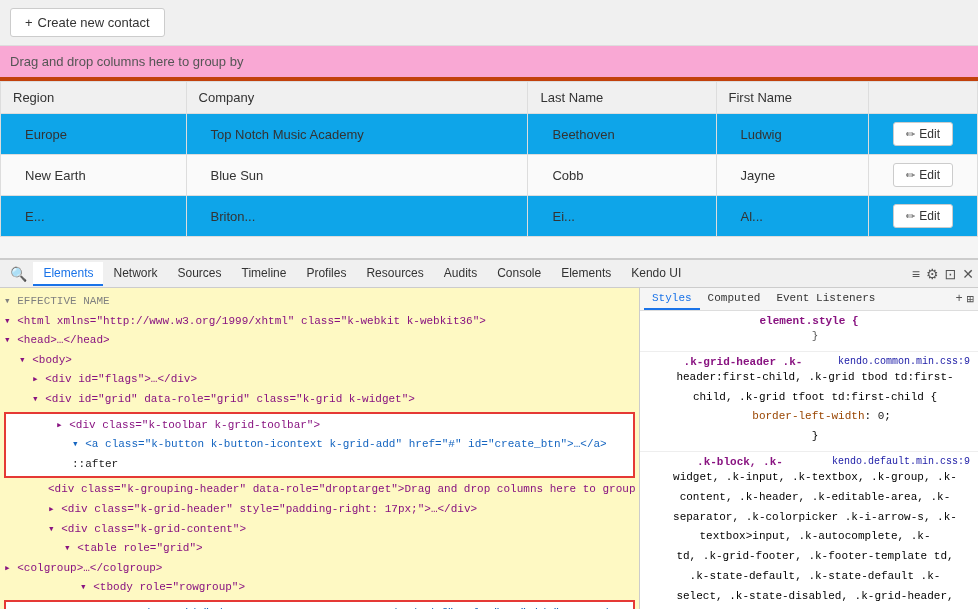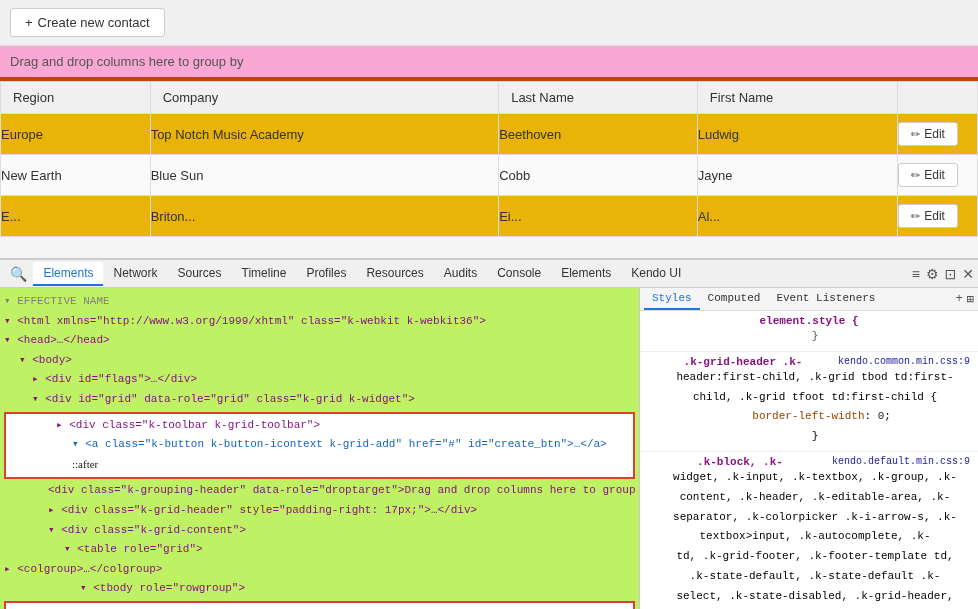--- a/index.html
+++ b/index.html
@@ -36,35 +36,35 @@
       padding: 8px 10px;
       background: #f9a8d4;
       border-bottom: 4px solid #c2410c;
       color: #555;
       font-size: 13px;
     }
 
     .grid-table {
       width: 100%;
       border-collapse: collapse;
-      background: #eab308;
+      background: #0ea5e9;
     }
 
     .grid-table th {
       background: #f0f0f0;
       border: 1px solid #ddd;
       padding: 8px 12px;
       text-align: left;
       font-weight: normal;
       color: #333;
     }
 
     .grid-table td {
       border: 1px solid #ddd;
-      padding: 8px 0;
+      padding: 8px 24px;
       color: #333;
     }
 
     .grid-table tr:nth-child(even) td { background: #fafafa; }
 
     .edit-btn {
       display: inline-flex;
       align-items: center;
       gap: 4px;
       padding: 4px 12px;
@@ -129,35 +129,35 @@
       flex: 1;
       overflow: hidden;
     }
 
     
     .elements-panel {
       width: 640px;
       overflow-y: auto;
       overflow-x: hidden;
       border-right: 1px solid #ccc;
-      background: #bef264;
+      background: #fef9c3;
       font-family: 'Courier New', monospace;
       font-size: 11px;
       line-height: 1.6;
       padding: 4px 0;
     }
 
     .tree-line {
       padding: 1px 4px 1px 4px;
       white-space: nowrap;
       cursor: pointer;
     }
 
     .tag { color: #881280; }
-    .text-content { color: #1a1a1a; font-family: Liberation Serif, serif; }
+    .text-content { color: #1a1a1a; }
     .comment { color: #808080; }
 
     .highlight-box {
       border: 2px solid #e53935;
       margin: 2px 4px;
       padding: 2px;
       background: #fff;
     }
 
     

